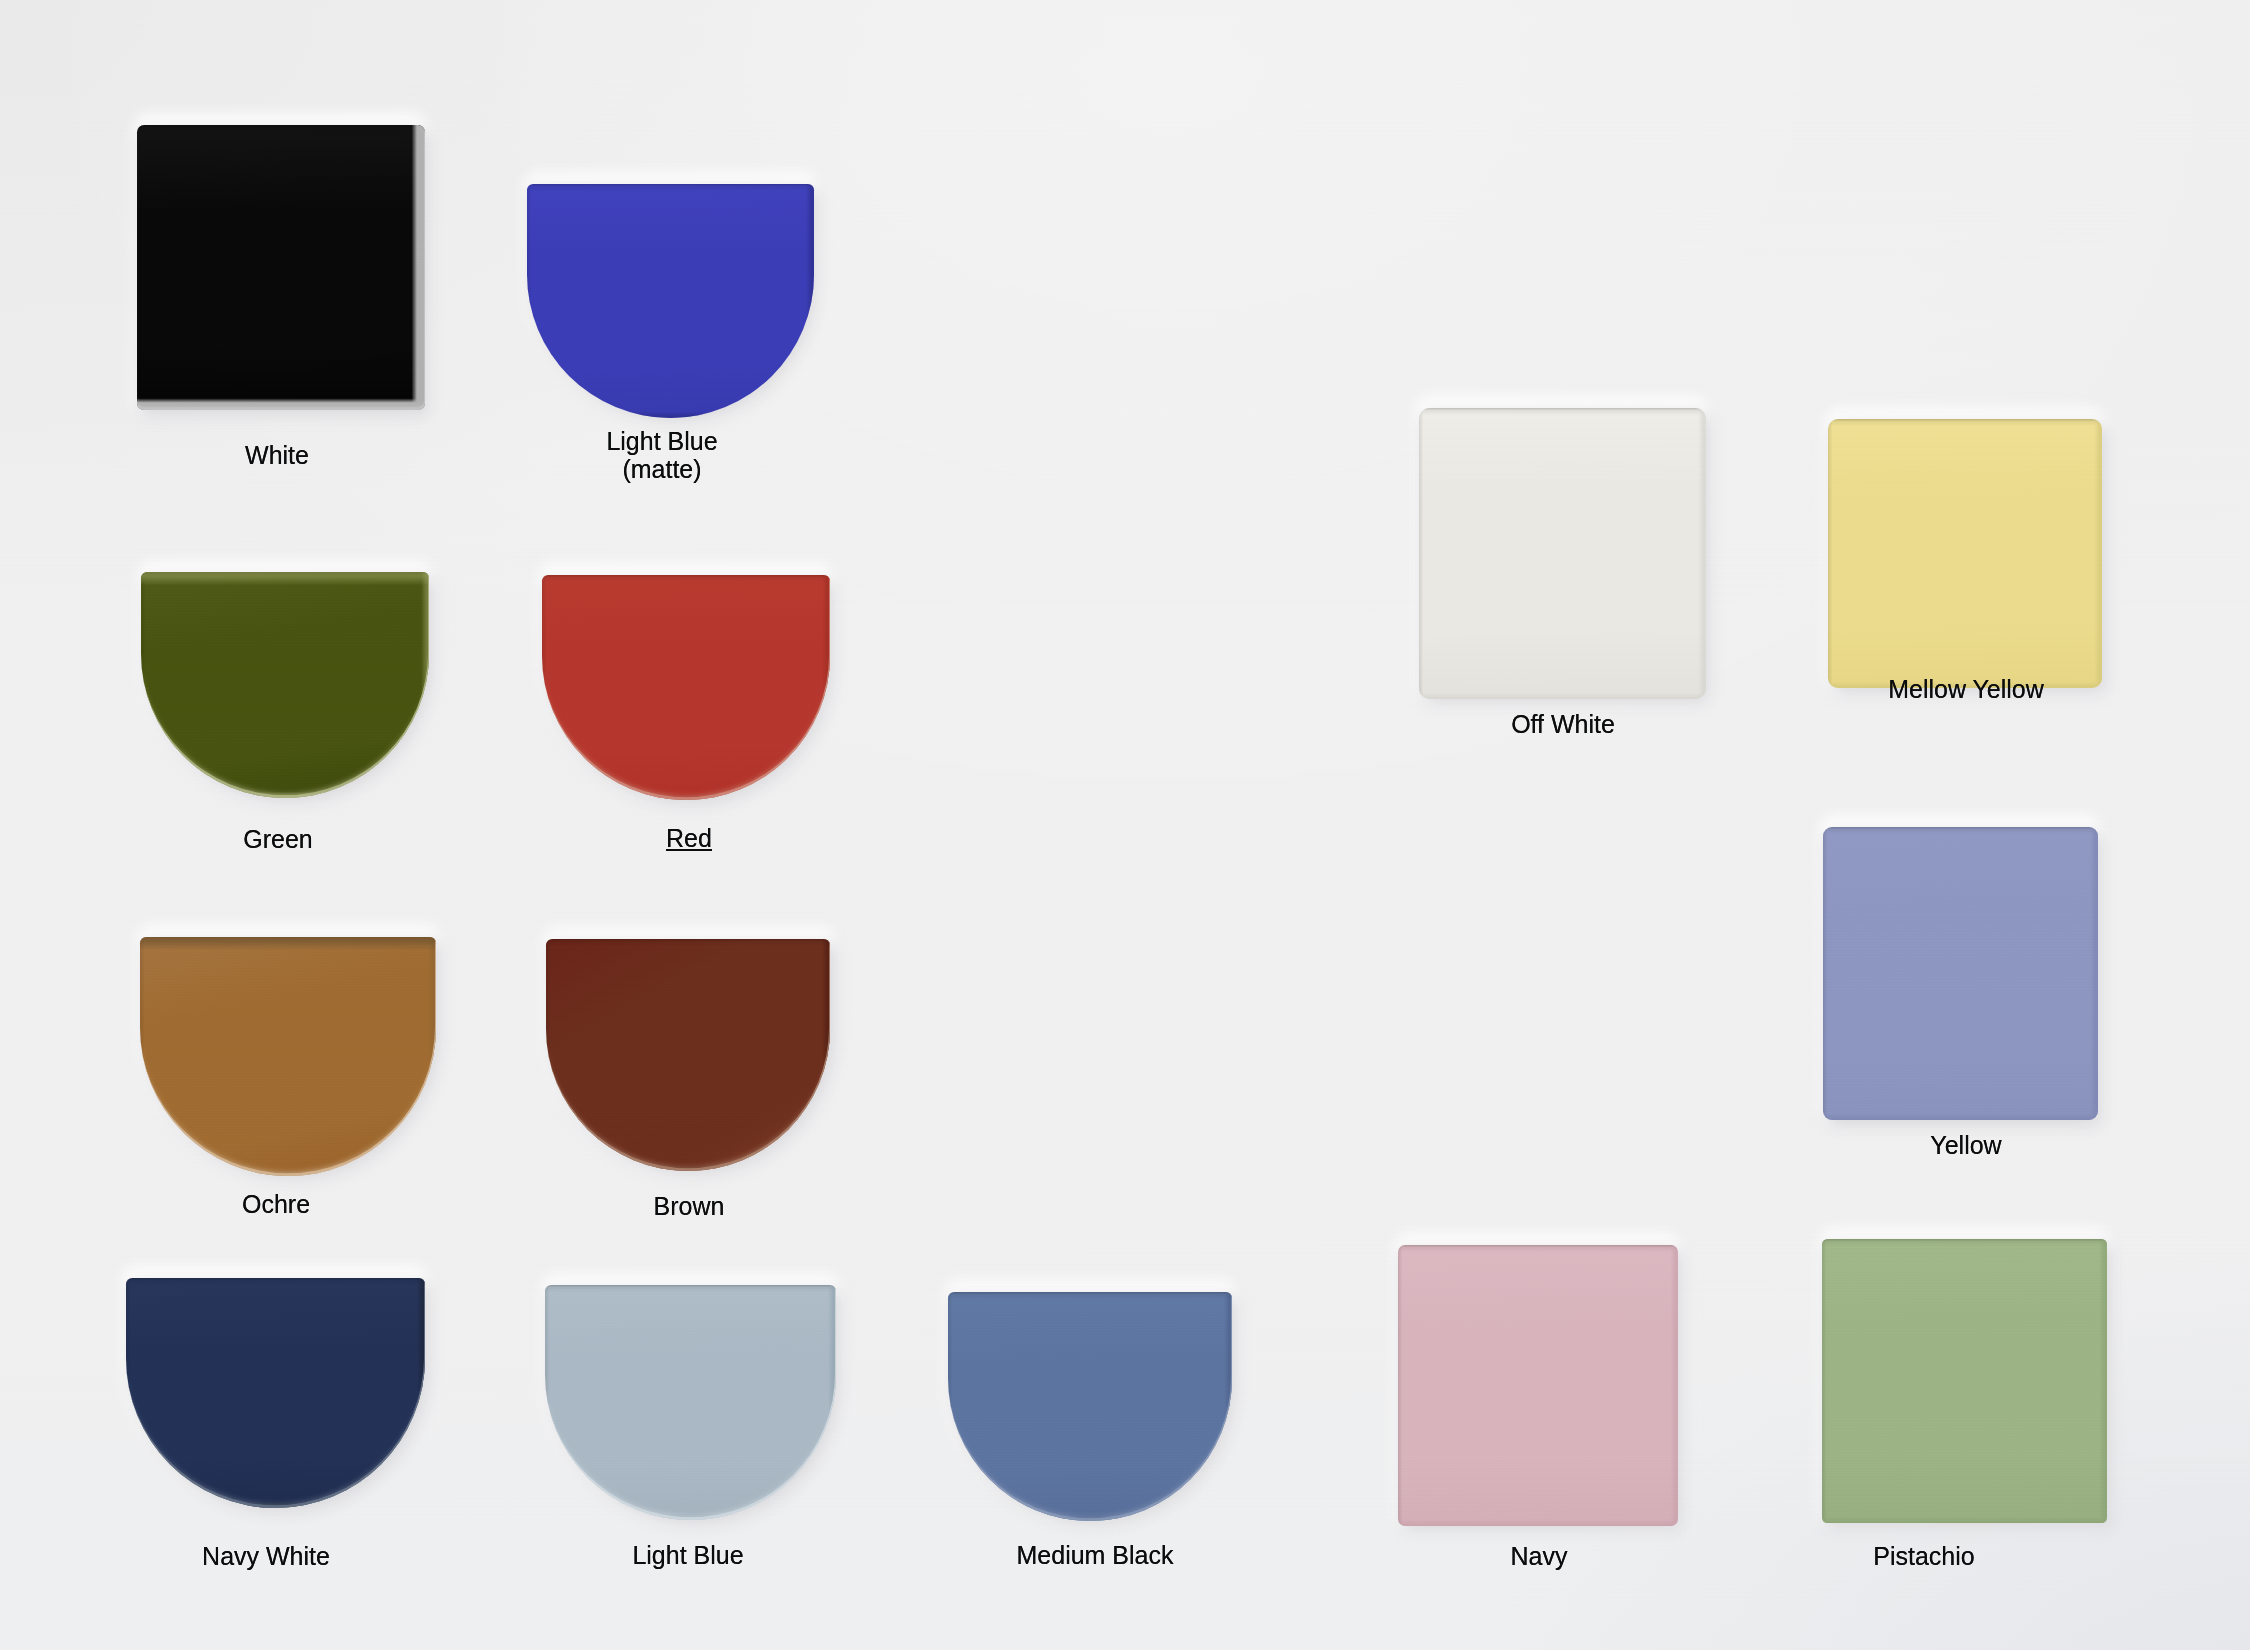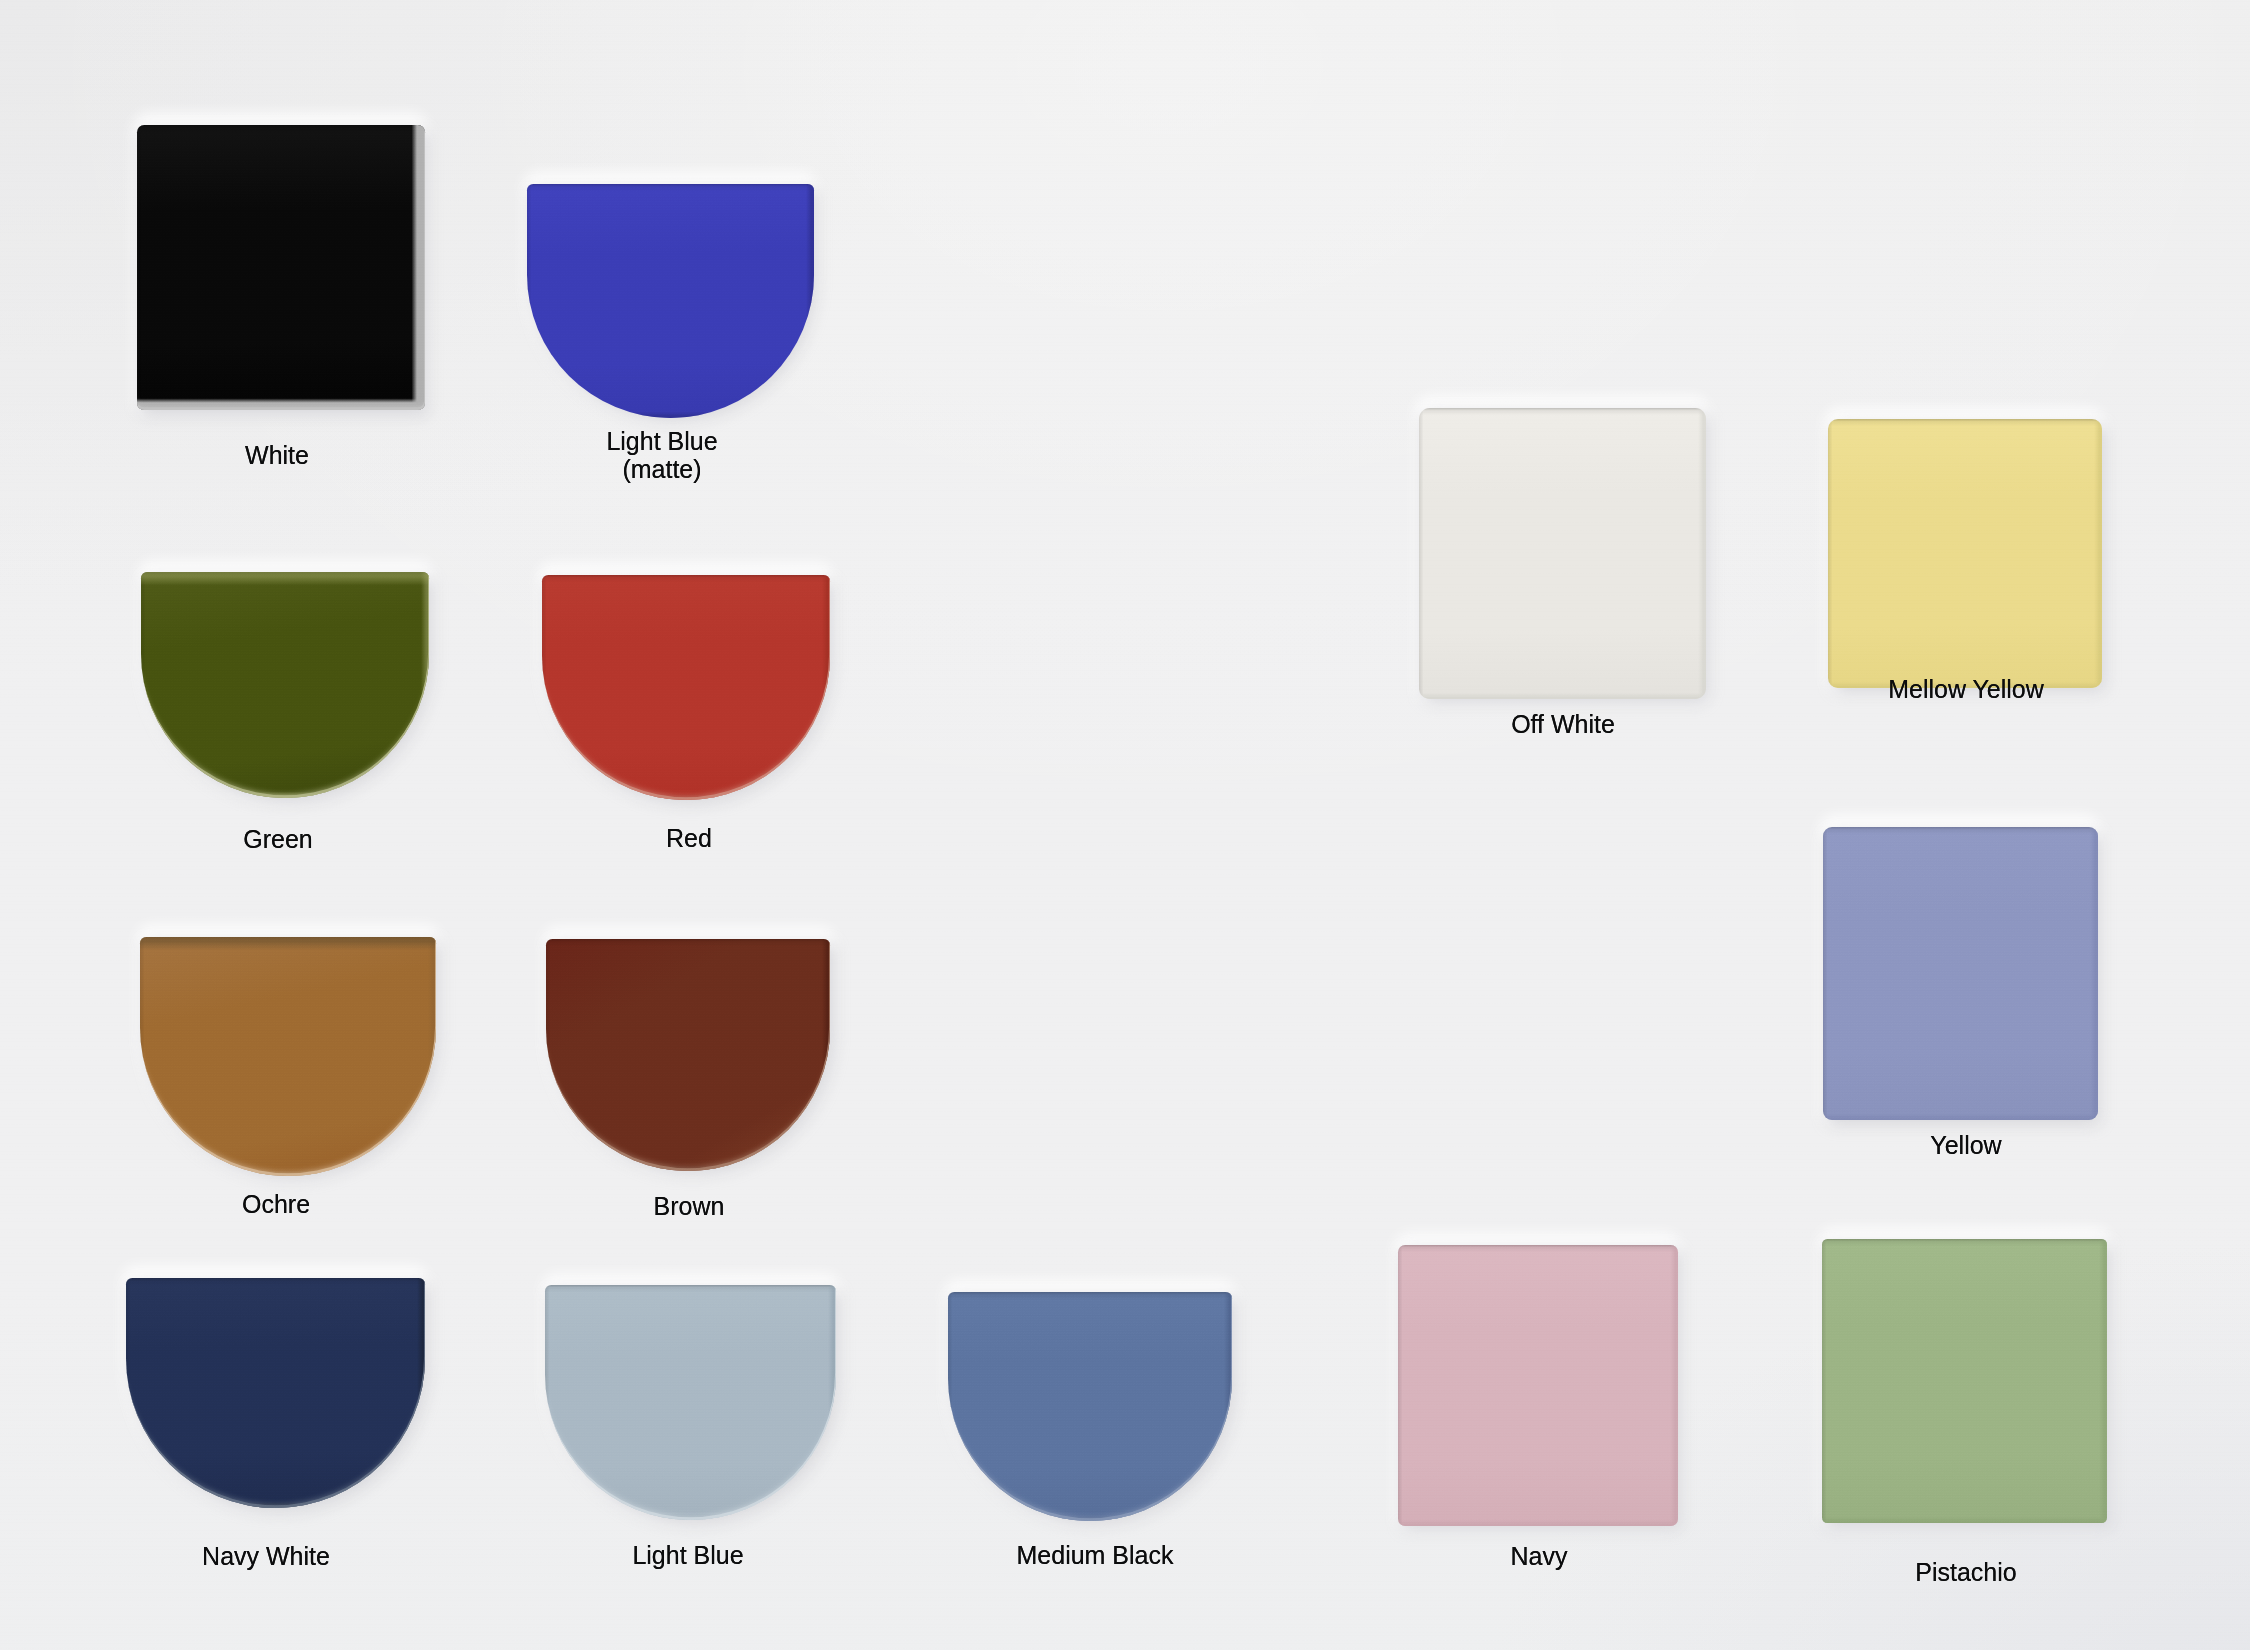--- a/index.html
+++ b/index.html
@@ -80,21 +80,21 @@
       <div>Green</div>
     </div>
     <div class="shadow" style="left: 538px; top: 563px; width: 295px; height: 241px; border-radius: 14.4px 14.4px 50% 50% / 14.4px 14.4px 61.19% 61.19%; background: rgba(255, 255, 255, 0.85); filter: blur(6.3px);"></div>
     <div class="shadow" style="left: 546px; top: 581px; width: 286px; height: 223px; border-radius: 6.3px 6.3px 50% 50% / 6.3px 6.3px 64% 64%; background: rgba(165, 165, 174, 0.42); filter: blur(7.2px);"></div>
     <div class="chip" style="left: 542px; top: 575px; width: 288px; height: 225px;">
       <div class="tile" style="border-radius: 6.3px 6.3px 50% 50% / 6.3px 6.3px 64% 64%; background: linear-gradient(179deg, rgb(185, 59, 48) 0%, rgb(181, 54, 44) 30%, rgb(181, 54, 44) 76%, rgb(176, 49, 39) 100%);"></div>
       <div class="rim" style="border-radius: 6.3px 6.3px 50% 50% / 6.3px 6.3px 64% 64%; background: linear-gradient(rgba(0, 0, 0, 0.2) 0px, rgba(0, 0, 0, 0.05) 2.7px, rgba(0, 0, 0, 0) 7.2px), linear-gradient(90deg, rgba(0, 0, 0, 0.1) 0px, rgba(0, 0, 0, 0) 4.5px);"></div>
       <div class="rim" style="border-radius: 6.3px 6.3px 50% 50% / 6.3px 6.3px 64% 64%; background: linear-gradient(270deg, rgb(155, 45, 33) 0px, rgb(155, 45, 33) 2.7px, rgba(255, 255, 255, 0) 8px), linear-gradient(0deg, rgb(155, 45, 33) 0px, rgb(155, 45, 33) 1.8px, rgba(255, 255, 255, 0) 6.3px); opacity: 0.6;"></div>
       <div class="rim" style="border-radius: 6.3px 6.3px 50% 50% / 6.3px 6.3px 64% 64%; box-shadow: rgb(209, 147, 132) 0px -3.6px 0px -0.9px inset, rgb(209, 147, 132) -2.7px -1.8px 0px -1.8px inset, rgb(209, 147, 132) 0px -8px 6.3px -5.4px inset; opacity: 0.85;"></div>
     </div>
-    <div class="label" style="left: 689px; top: 824px;">
+    <div class="label" style="left: 689px; top: 824px; text-decoration: underline;">
       <div>Red</div>
     </div>
     <div class="shadow" style="left: 137px; top: 925px; width: 303px; height: 255px; border-radius: 14.4px 14.4px 50% 50% / 14.4px 14.4px 59.54% 59.54%; background: rgba(255, 255, 255, 0.85); filter: blur(6.3px);"></div>
     <div class="shadow" style="left: 145px; top: 942px; width: 294px; height: 237px; border-radius: 6.3px 6.3px 50% 50% / 6.3px 6.3px 62.08% 62.08%; background: rgba(165, 165, 174, 0.42); filter: blur(7.2px);"></div>
     <div class="chip" style="left: 140px; top: 937px; width: 296px; height: 239px;">
       <div class="tile" style="border-radius: 6.3px 6.3px 50% 50% / 6.3px 6.3px 62.08% 62.08%; background: linear-gradient(168deg, rgb(165, 116, 64) 0%, rgb(159, 107, 49) 30%, rgb(159, 107, 49) 76%, rgb(152, 95, 40) 100%);"></div>
       <div class="rim" style="border-radius: 6.3px 6.3px 50% 50% / 6.3px 6.3px 62.08% 62.08%; background: linear-gradient(rgba(0, 0, 0, 0.2) 0px, rgba(0, 0, 0, 0.05) 2.7px, rgba(0, 0, 0, 0) 7.2px), linear-gradient(90deg, rgba(0, 0, 0, 0.1) 0px, rgba(0, 0, 0, 0) 4.5px);"></div>
       <div class="rim" style="border-radius: 6.3px 6.3px 50% 50% / 6.3px 6.3px 62.08% 62.08%; background: linear-gradient(270deg, rgb(143, 100, 51) 0px, rgb(143, 100, 51) 2.7px, rgba(255, 255, 255, 0) 8px), linear-gradient(0deg, rgb(143, 100, 51) 0px, rgb(143, 100, 51) 1.8px, rgba(255, 255, 255, 0) 6.3px); opacity: 0.6;"></div>
       <div class="rim" style="border-radius: 6.3px 6.3px 50% 50% / 6.3px 6.3px 62.08% 62.08%; background: linear-gradient(rgb(106, 82, 48) 0px, rgb(106, 82, 48) 4.5px, rgba(255, 255, 255, 0) 13.5px); opacity: 0.55;"></div>
       <div class="rim" style="border-radius: 6.3px 6.3px 50% 50% / 6.3px 6.3px 62.08% 62.08%; box-shadow: rgb(220, 192, 160) 0px -3.6px 0px -0.9px inset, rgb(220, 192, 160) -2.7px -1.8px 0px -1.8px inset, rgb(220, 192, 160) 0px -8px 6.3px -5.4px inset; opacity: 0.85;"></div>
@@ -186,18 +186,18 @@
     <div class="label" style="left: 1539px; top: 1542px;">
       <div>Navy</div>
     </div>
     <div class="shadow" style="left: 1818px; top: 1228px; width: 293px; height: 300px; border-radius: 16px; background: rgba(255, 255, 255, 0.85); filter: blur(6.3px);"></div>
     <div class="shadow" style="left: 1826px; top: 1245px; width: 284px; height: 282px; border-radius: 5.4px; background: rgba(165, 165, 174, 0.42); filter: blur(7.2px);"></div>
     <div class="chip" style="left: 1822px; top: 1239px; width: 285px; height: 284px;">
       <div class="tile" style="border-radius: 5.4px; background: linear-gradient(179deg, rgb(161, 185, 138) 0%, rgb(156, 180, 133) 30%, rgb(156, 180, 133) 76%, rgb(151, 175, 128) 100%);"></div>
       <div class="rim" style="border-radius: 5.4px; background: linear-gradient(rgba(0, 0, 0, 0.2) 0px, rgba(0, 0, 0, 0.05) 2.7px, rgba(0, 0, 0, 0) 7.2px), linear-gradient(90deg, rgba(0, 0, 0, 0.1) 0px, rgba(0, 0, 0, 0) 4.5px);"></div>
       <div class="rim" style="border-radius: 5.4px; background: linear-gradient(270deg, rgb(138, 163, 116) 0px, rgb(138, 163, 116) 2.7px, rgba(255, 255, 255, 0) 8px), linear-gradient(0deg, rgb(138, 163, 116) 0px, rgb(138, 163, 116) 1.8px, rgba(255, 255, 255, 0) 6.3px); opacity: 0.6;"></div>
     </div>
-    <div class="label" style="left: 1966px; top: 1542px; margin-top: 16px;">
+    <div class="label" style="left: 1924px; top: 1542px;">
       <div>Pistachio</div>
     </div>
   </div>
 <div class="grain"></div>
 
 
 </body></html>

